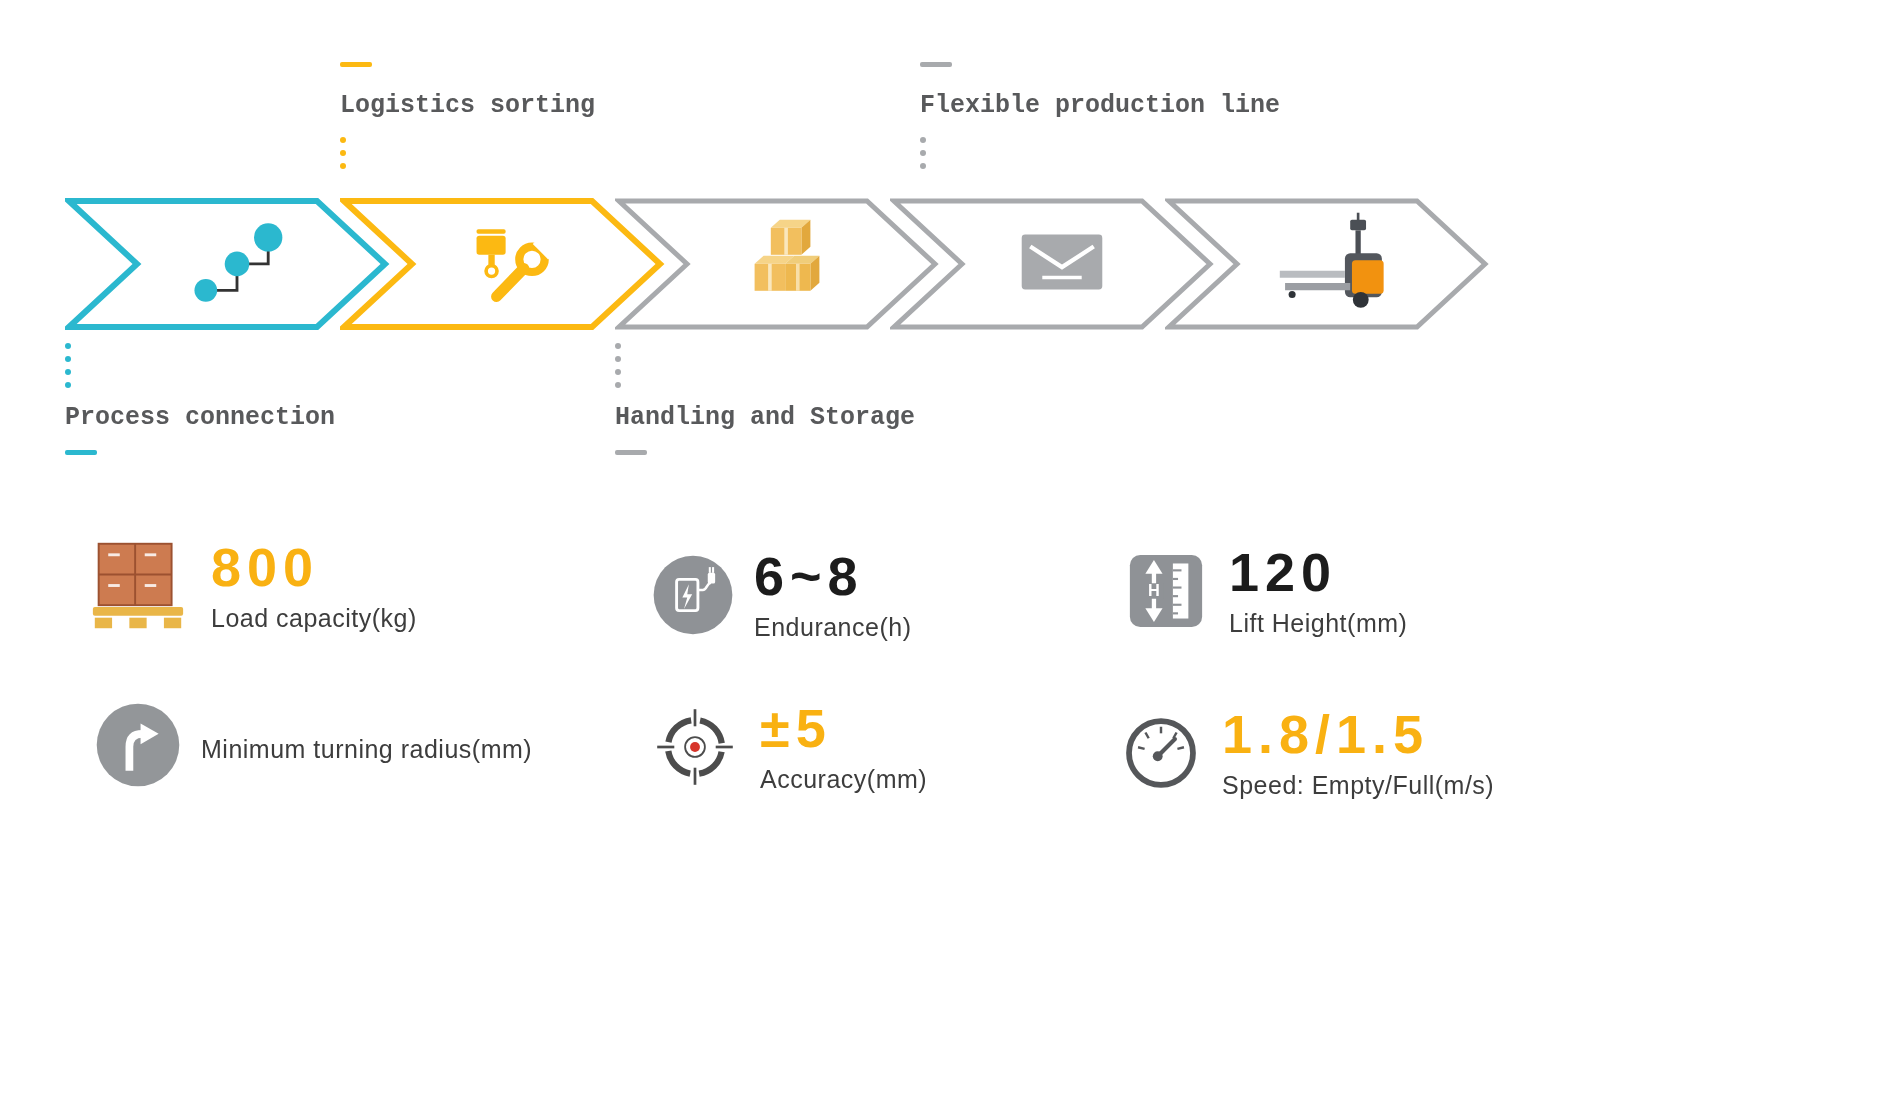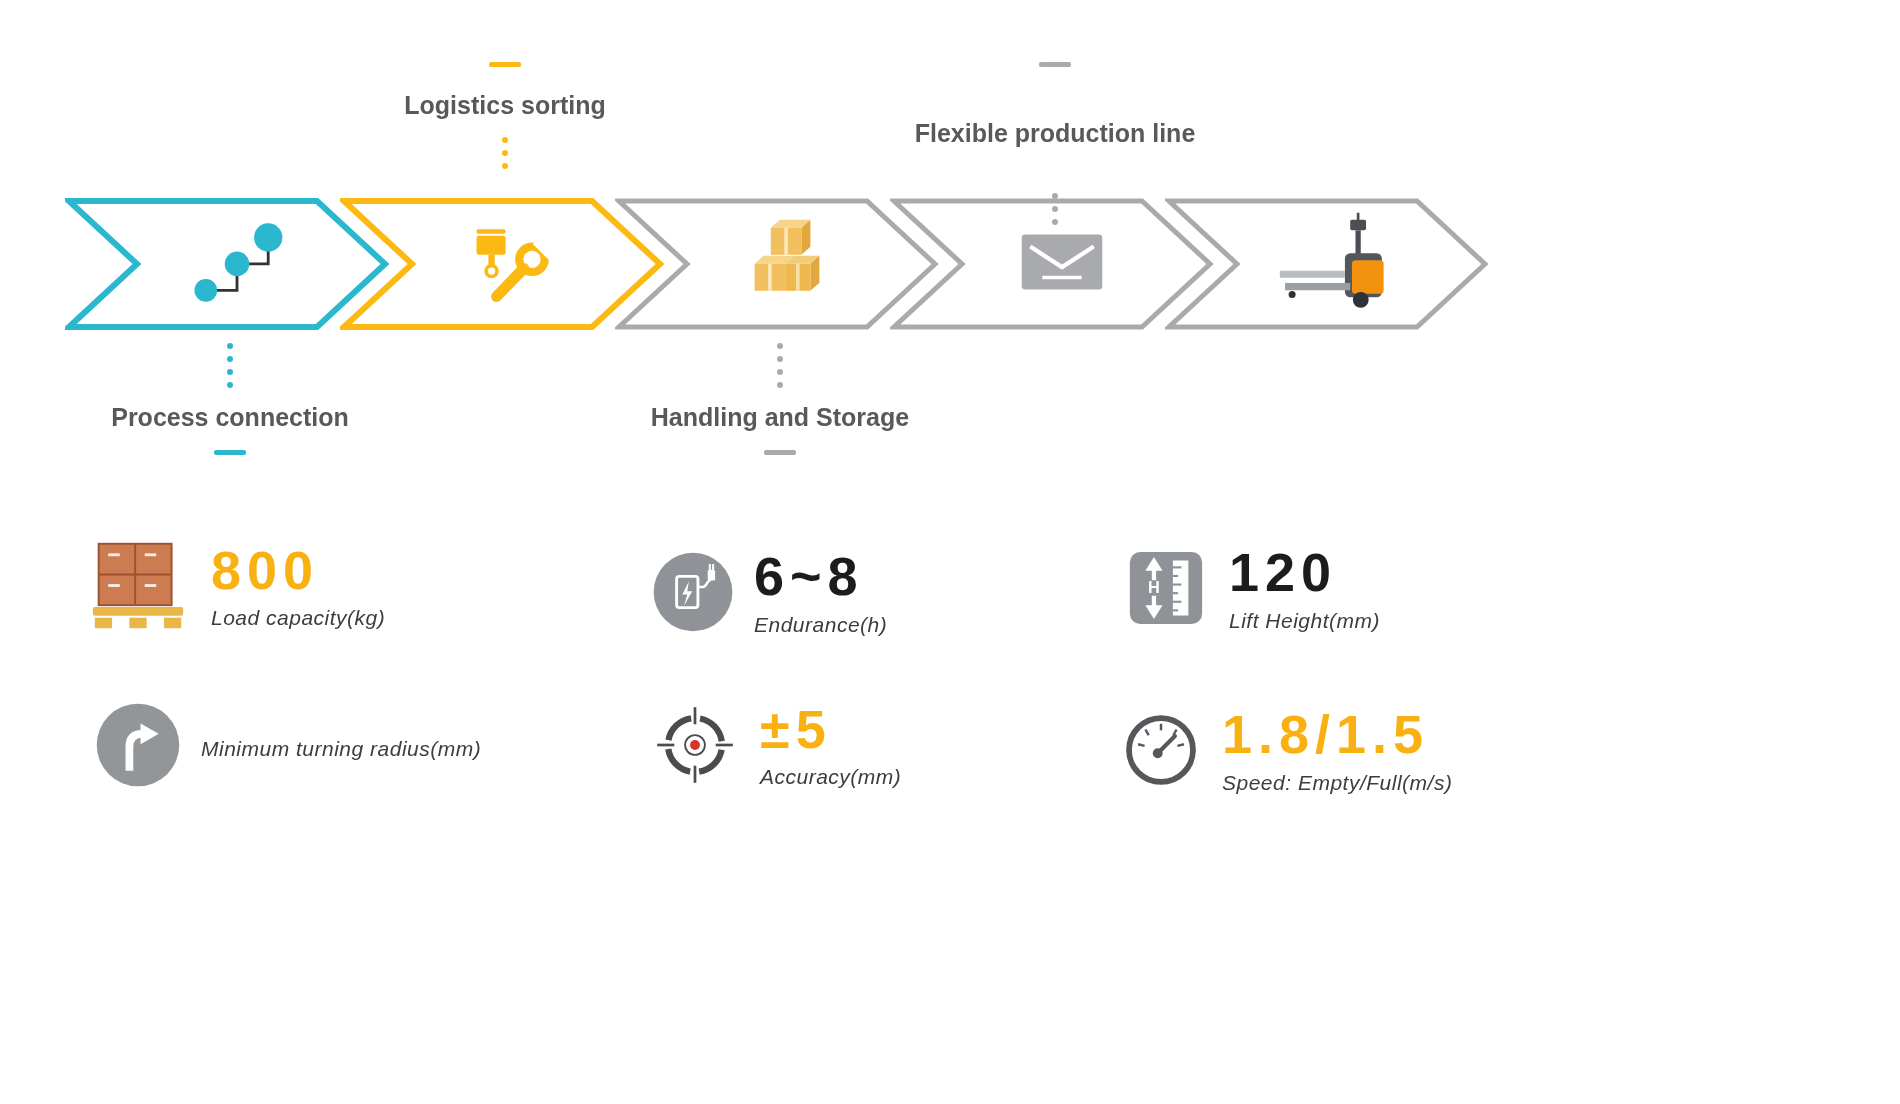--- a/index.html
+++ b/index.html
@@ -11,39 +11,39 @@
 
   
   .chev-row { position:absolute; left:65px; top:197px; height:134px; width:1430px; }
   .chev { position:absolute; top:0; width:330px; height:134px; }
   .chev .outline { position:absolute; left:0; top:0; width:330px; height:134px; }
   .chev-icon { position:absolute; left:52%; top:50%; transform:translate(-50%,-50%); }
   .c0 { left:0; }    .c1 { left:275px; }  .c2 { left:550px; }
   .c3 { left:825px; } .c4 { left:1100px; }
 
   
-  .flow-label { position:absolute; width:330px; display:flex; flex-direction:column; align-items:center; }
+  .flow-label { position:absolute; width:330px; display:flex; flex-direction:column; align-items:flex-start;font-family:Liberation Mono, monospace; }
   .flow-label .dash { width:32px; height:5px; background:currentColor; border-radius:2px; }
   .flow-label-text { color:#58595b; font-weight:bold; font-size:25px; white-space:nowrap; }
   .flow-label.above .flow-label-text { margin:24px 0 10px; }
   .flow-label.below .flow-label-text { margin:8px 0 18px; }
   .dots i { display:block; width:6px; height:6px; border-radius:50%; background:currentColor; margin:7px auto; }
 
   .pos-process   { left:65px;  top:336px; }
   .pos-logistics { left:340px; top:62px;  }
   .pos-handling  { left:615px; top:336px; }
-  .pos-flexible  { left:890px; top:62px;gap:28px;  }
+  .pos-flexible  { left:920px; top:62px;  }
   .pos-standard  { left:1175px; top:336px; }
 
   
   .spec { position:absolute; display:flex; align-items:center; gap:20px; }
   .spec-icon { flex:0 0 auto; }
   .spec-icon svg { display:block; }
   .spec-value { font-size:54px; font-weight:bold; letter-spacing:6px; line-height:1.05; }
-  .spec-label { font-size:21px; color:#3d3d3d; margin-top:8px; letter-spacing:0.5px;font-style:italic; }
+  .spec-label { font-size:25px; color:#3d3d3d; margin-top:8px; letter-spacing:0.5px; }
 
   .pos-spec0 { left:85px;   top:538px; }
   .pos-spec1 { left:652px;  top:548px; }
   .pos-spec2 { left:1123px; top:544px; }
   .pos-spec3 { left:95px;   top:702px; }
   .pos-spec4 { left:650px;  top:700px; }
   .pos-spec5 { left:1120px; top:706px; }
 </style>
 </head>
 <body>

